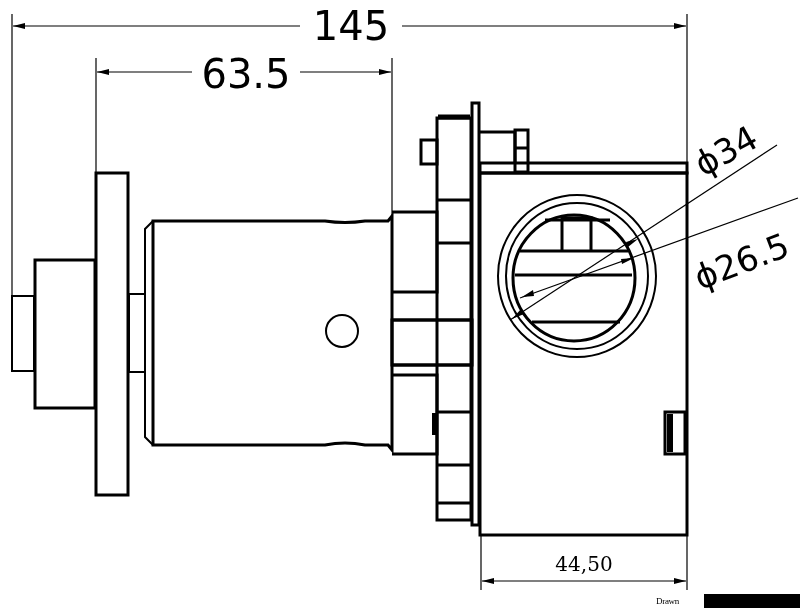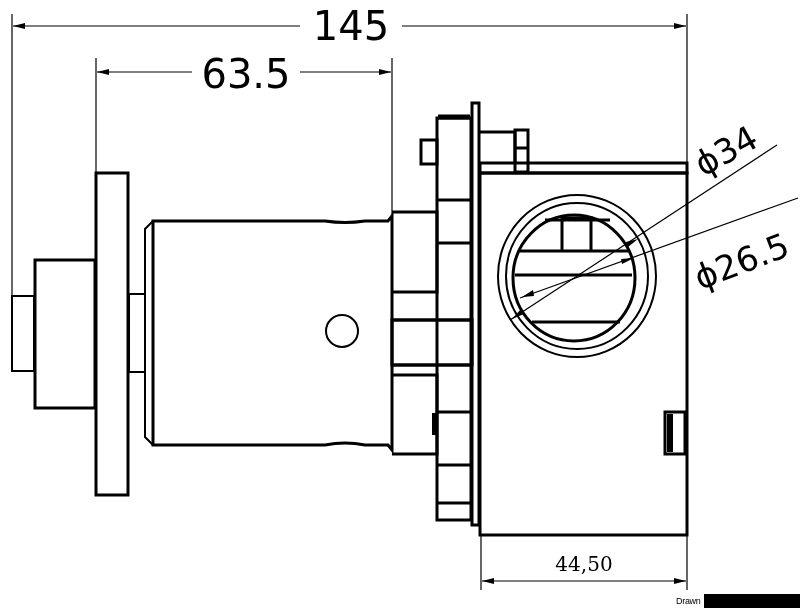--- a/index.html
+++ b/index.html
@@ -2,21 +2,21 @@
 <html><head>
 <meta charset="utf-8">
 <style>
   html, body { margin: 0; padding: 0; background: #ffffff; }
   body { width: 800px; height: 608px; overflow: hidden; position: relative; font-family: "Liberation Sans", sans-serif; }
   svg { position: absolute; left: 0; top: 0; }
   .thick { stroke: #000; stroke-width: 3; fill: none; }
   .med { stroke: #000; stroke-width: 2; fill: none; }
   .thin { stroke: #000; stroke-width: 1.2; fill: none; }
   .dim-text { font-family: "DejaVu Sans", sans-serif; fill: #000; }
-  .drawn { position: absolute; left: 676px; top: 596px; font-family: Liberation Sans, sans-serif; font-size: 9px; color: #000; letter-spacing: -0.3px; }
+  .drawn { position: absolute; left: 656px; top: 596px; font-family: Liberation Serif, serif; font-size: 9px; color: #000; letter-spacing: -0.3px; }
   .redact { position: absolute; left: 704px; top: 594px; width: 96px; height: 14px; background: #000; }
 </style>
 </head>
 <body>
 
 <svg width="800" height="608" viewBox="0 0 800 608">
 
   <g>
     <line class="thin" x1="12" y1="14" x2="12" y2="372"></line>
     <line class="thin" x1="687" y1="14" x2="687" y2="225"></line>

